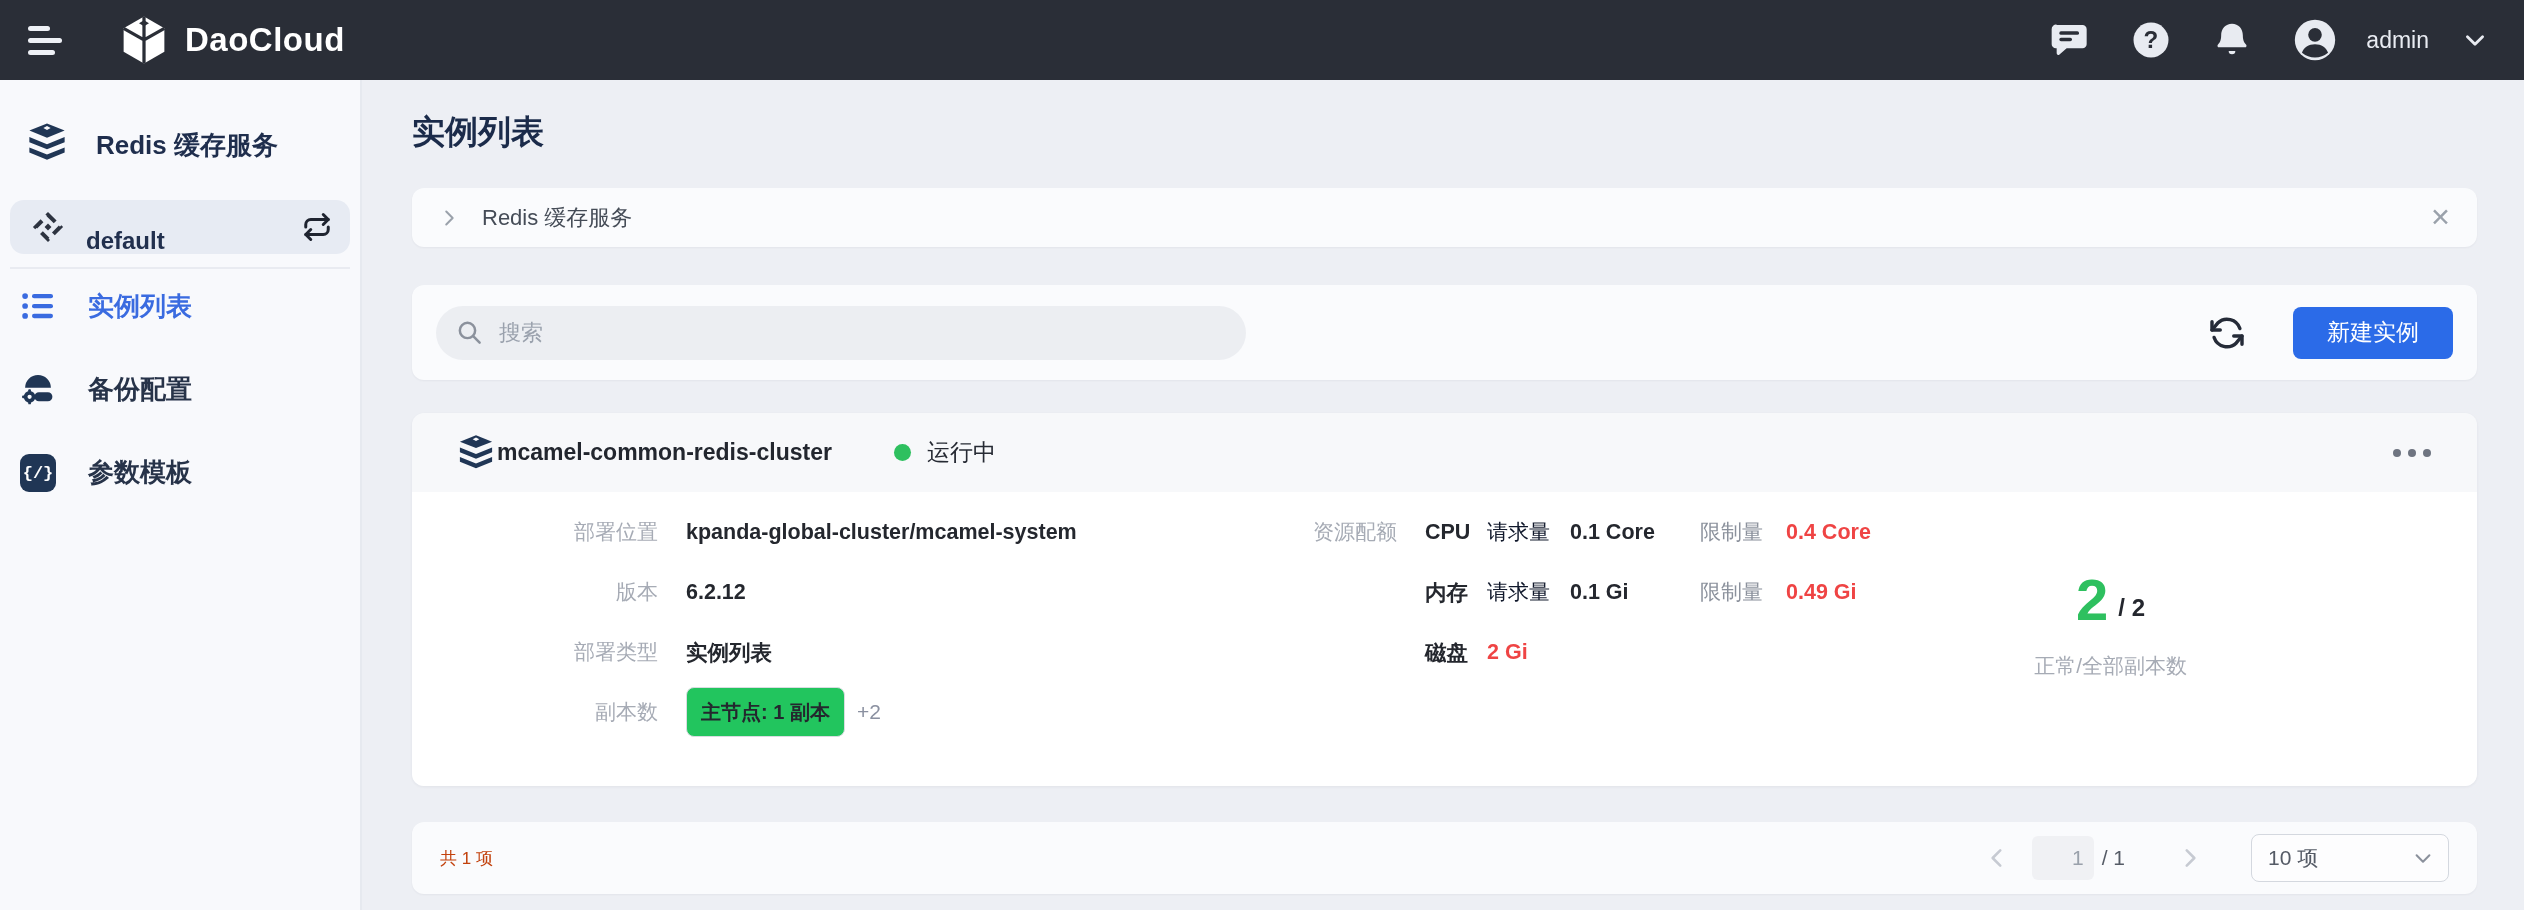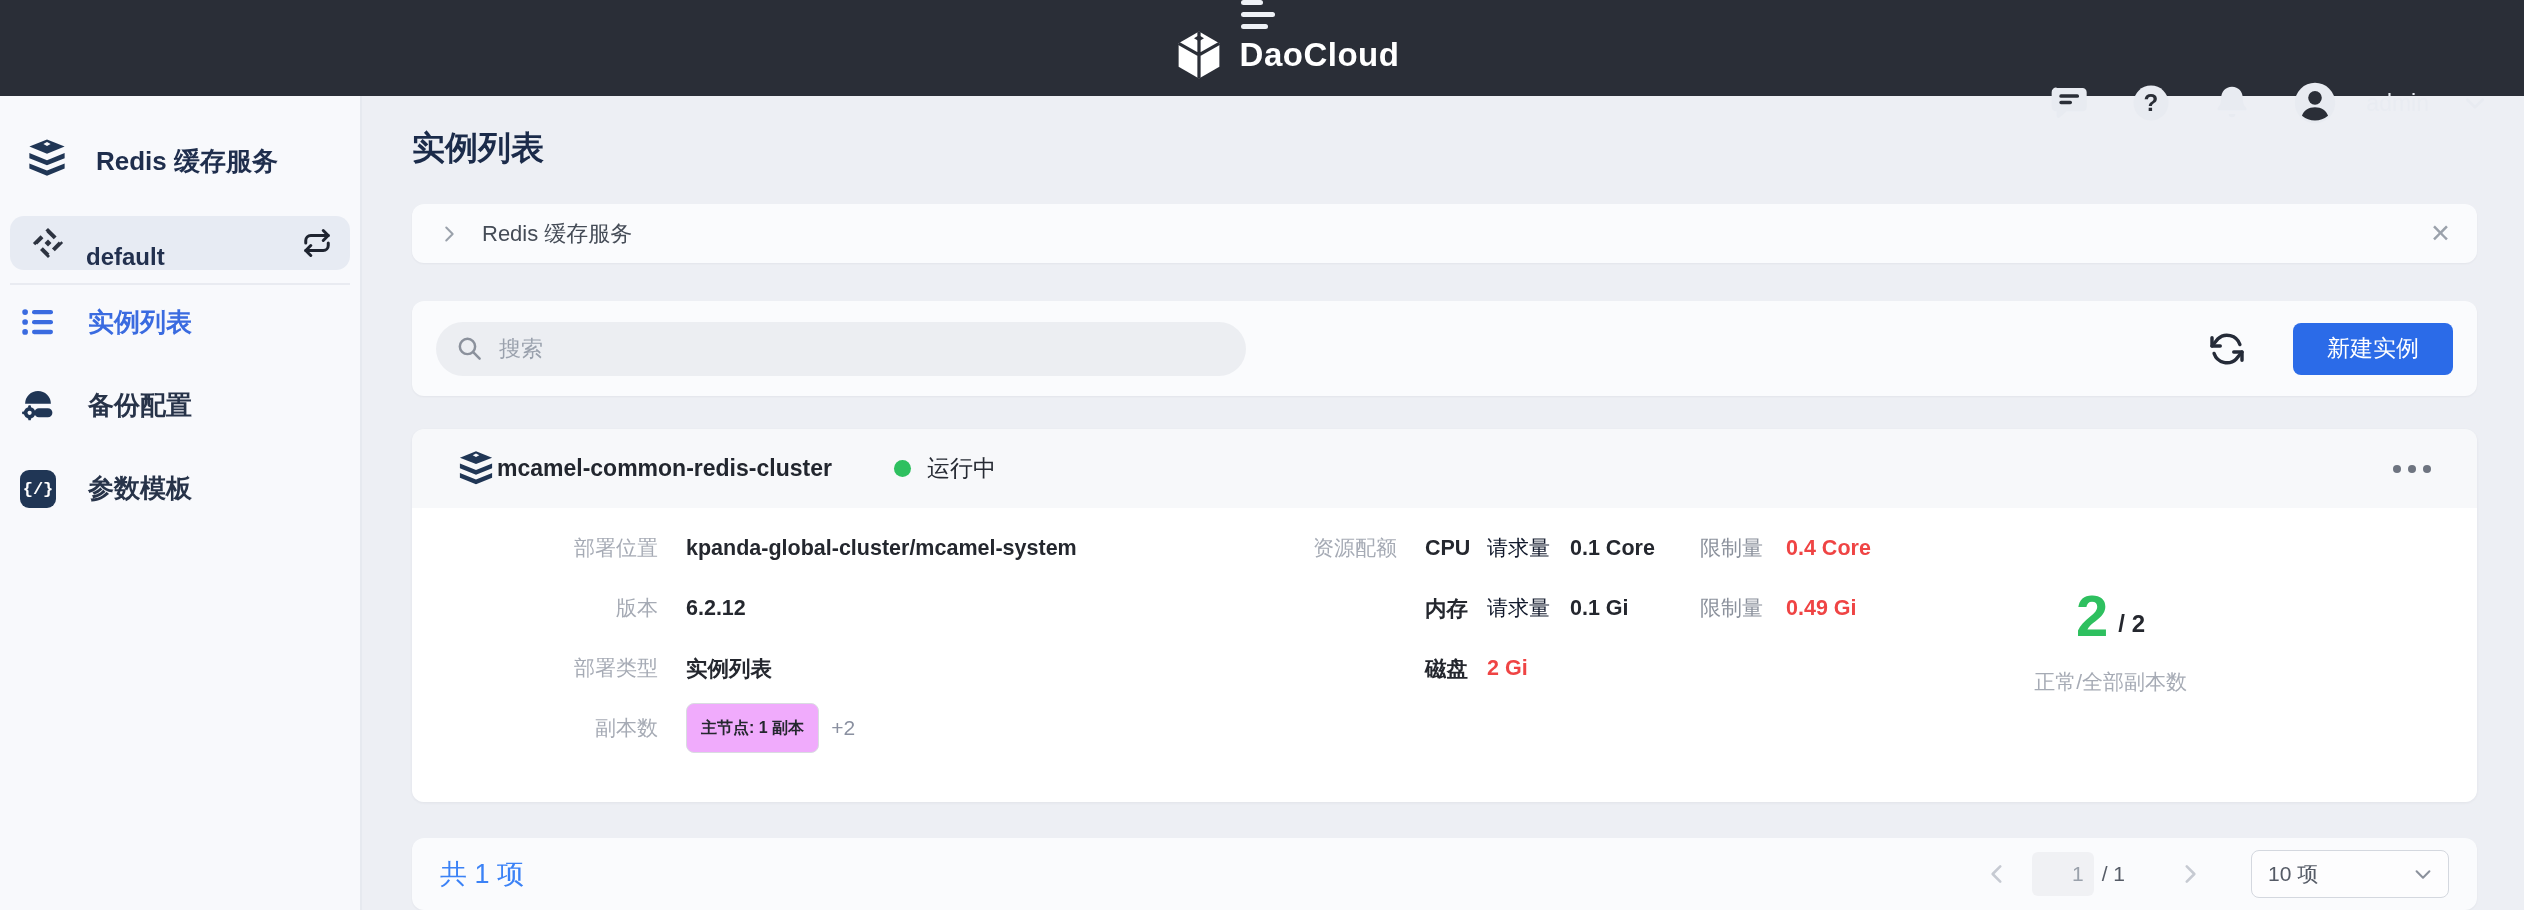--- a/index.html
+++ b/index.html
@@ -3,21 +3,21 @@
 <meta charset="utf-8">
 <style>
   * { box-sizing: border-box; }
   html,body { margin:0; padding:0; }
   body {
     width:2524px; height:910px; overflow:hidden;
     font-family:"Liberation Sans","DejaVu Sans",sans-serif;
     background:#edeff4; color:#24272e;
   }
   
-  .topbar { height:96px; background:#2a2e37; display:flex; align-items:center; padding:0 36px 0 28px;flex-direction:column; }
+  .topbar { height:80px; background:#2a2e37; display:flex; align-items:center; padding:0 36px 0 28px; }
   .hamburger { display:flex; flex-direction:column; gap:7px; cursor:pointer; }
   .hamburger i { display:block; height:5px; border-radius:3px; background:#eef1f6; }
   .hamburger i:nth-child(1){ width:22px; }
   .hamburger i:nth-child(2){ width:34px; }
   .hamburger i:nth-child(3){ width:27px; }
   .logo { display:flex; align-items:center; gap:15px; margin-left:56px; cursor:pointer; }
   .logo svg { width:52px; height:52px; display:block; }
   .logo-text { color:#fff; font-size:33px; font-weight:700; letter-spacing:.5px; }
   .topbar-right { margin-left:auto; display:flex; align-items:center; gap:41px; }
   .tb-icon { width:40px; height:40px; display:flex; cursor:pointer; }
@@ -78,42 +78,42 @@
   .status { margin-left:62px; display:flex; align-items:center; gap:16px; font-size:23px; color:#262a33; }
   .status-dot { width:17px; height:17px; border-radius:50%; background:#2ec05f; }
   .card-more { margin-left:auto; display:flex; gap:7px; padding:10px 4px; cursor:pointer; }
   .card-more i { width:8px; height:8px; border-radius:50%; background:#6e7480; }
 
   .card-body { background:#fff; padding:10px 40px 44px 28px; display:flex; }
   .col1 { width:745px; flex-shrink:0; }
   .d-row { height:60px; display:flex; align-items:center; }
   .d-label { width:218px; text-align:right; color:#a6abb5; font-size:21px; flex-shrink:0; }
   .d-value { margin-left:28px; font-size:21.5px; font-weight:700; color:#24272e; }
-  .tag { display:inline-block; padding:4px 14px; line-height:40px; background:#f0abfc; border:1.5px solid #d9dce1; border-radius:8px; font-size:16px; font-weight:700; color:#24272e; white-space:nowrap; }
+  .tag { display:inline-block; padding:4px 14px; line-height:40px; background:#22c55e; border:1.5px solid #d9dce1; border-radius:8px; font-size:20px; font-weight:700; color:#24272e; white-space:nowrap; }
   .d-extra { margin-left:12px; font-size:21px; color:#8a90a0; }
 
   .col2 { margin-left:116px; flex-shrink:0; }
   .r-row { height:60px; display:flex; align-items:center; }
   .r-label { width:96px; text-align:right; color:#a6abb5; font-size:21px; margin-right:28px; flex-shrink:0; }
   .res-name { width:62px; font-size:21.5px; font-weight:700; color:#24272e; flex-shrink:0; }
   .res-req-label { width:83px; font-size:21px; color:#0f172a; flex-shrink:0; }
   .res-req-val { width:130px; font-size:21.5px; font-weight:700; color:#24272e; flex-shrink:0; }
   .res-lim-label { width:86px; font-size:21px; color:#8b919c; flex-shrink:0; }
   .res-lim-val { font-size:21.5px; font-weight:700; color:#ef4444; }
   .addr-tag { max-width:452px; overflow:hidden; text-overflow:ellipsis; cursor:pointer; }
 
   .col3 { margin-left:auto; margin-right:250px; display:flex; flex-direction:column; align-items:center; padding-top:72px; }
   .replica-num { display:flex; align-items:flex-end; }
   .replica-ready { font-size:58px; line-height:52px; font-weight:700; color:#2ec05f; }
   .replica-total { margin:0 0 4px 10px; font-size:24px; font-weight:700; color:#24272e; }
   .replica-caption { margin-top:26px; font-size:21px; color:#a6abb5; white-space:nowrap; }
 
   
   .footer { margin-top:36px; height:72px; background:#fafbfd; border-radius:12px; display:flex; align-items:center; padding:0 28px; box-shadow:0 1px 2px rgba(31,41,55,.05); }
-  .footer-total { font-size:27px; color:#3b82f6; }
+  .footer-total { font-size:17px; color:#c2410c; }
   .pagination { margin-left:auto; display:flex; align-items:center; }
   .pg-arrow { width:26px; height:26px; cursor:pointer; }
   .pg-arrow svg { width:100%; height:100%; }
   .pg-input { width:62px; height:44px; margin-left:22px; background:#f0f1f4; border:0; border-radius:6px; text-align:right; padding-right:10px; font-size:21px; color:#9aa1ab; font-family:inherit; outline:0; }
   .pg-total { margin-left:8px; font-size:21px; color:#555b66; }
   .pg-next { margin-left:52px; }
   .page-size { margin-left:48px; width:198px; height:48px; border:1.5px solid #d4d8df; border-radius:8px; background:#fdfdfe; display:flex; align-items:center; padding:0 14px 0 16px; font-size:21px; color:#555b66; cursor:pointer; }
   .ps-caret { margin-left:auto; width:22px; height:22px; }
   .ps-caret svg { width:100%; height:100%; }
 </style>

